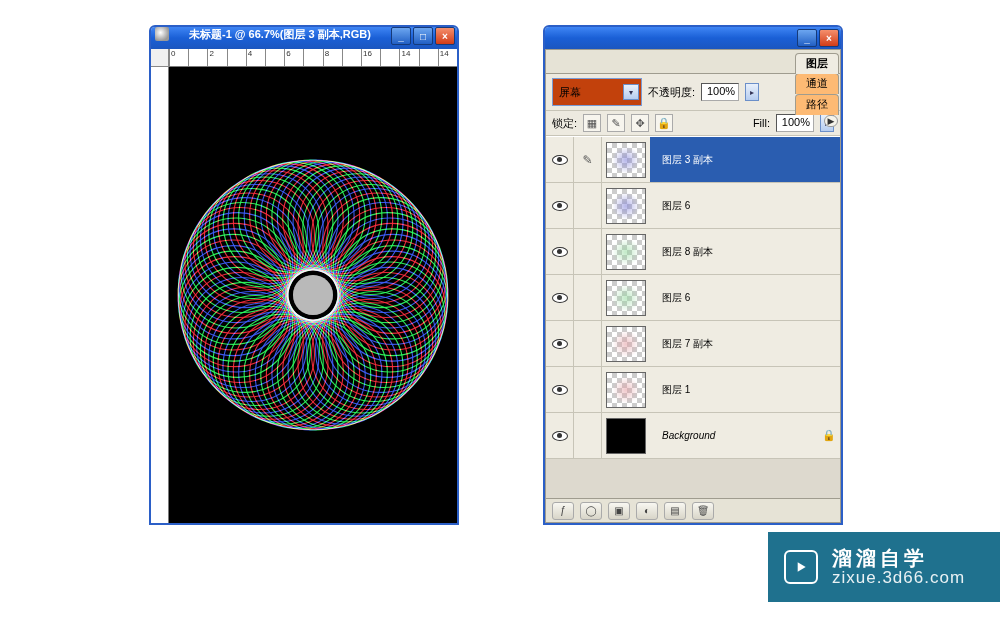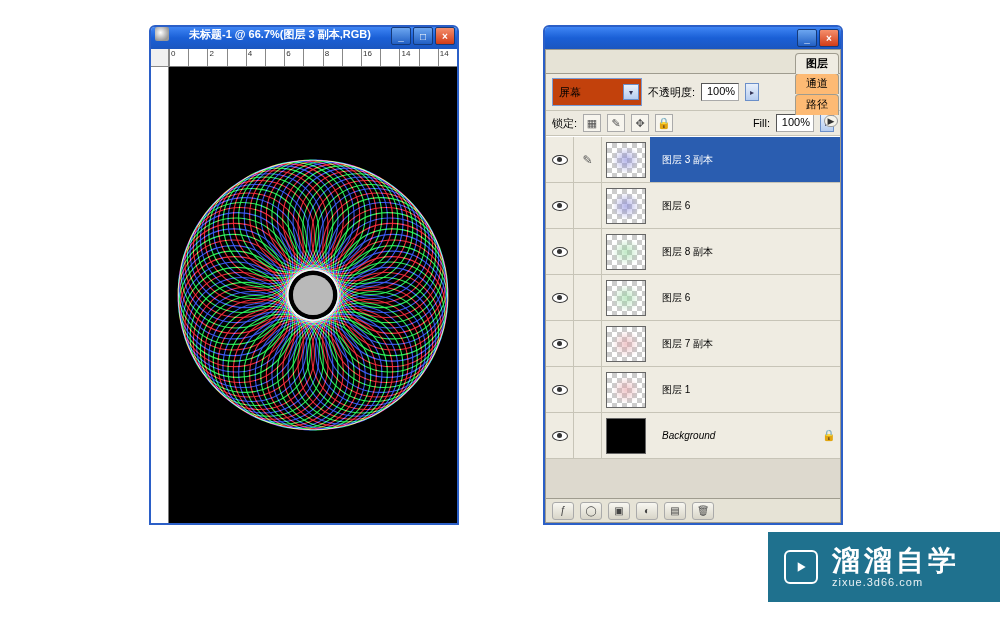--- a/index.html
+++ b/index.html
@@ -290,22 +290,22 @@
     display: flex; align-items: center;
     padding: 0 16px;
     gap: 14px;
   }
   .badge .play {
     width: 34px; height: 34px; border:2px solid #fff; border-radius:6px;
     display:flex;align-items:center;justify-content:center;
   }
   .badge .play svg { width:16px;height:16px; }
   .badge .txt { display:flex;flex-direction:column;line-height:1.1; }
-  .badge .big  { font-size: 28px; font-weight: 700; letter-spacing:4px; }
-  .badge .small{ font-size: 11px; letter-spacing:1px; opacity:.9; }
+  .badge .big  { font-size: 20px; font-weight: 700; letter-spacing:4px; }
+  .badge .small{ font-size: 17px; letter-spacing:1px; opacity:.9; }
 </style>
 </head>
 <body>
 
 <div class="docwin">
   <div class="titlebar">
     <div class="appicon"></div>
     <div class="title">未标题-1 @ 66.7%(图层 3 副本,RGB)</div>
     <div class="win-btns">
       <div class="win-btn min">_</div>

